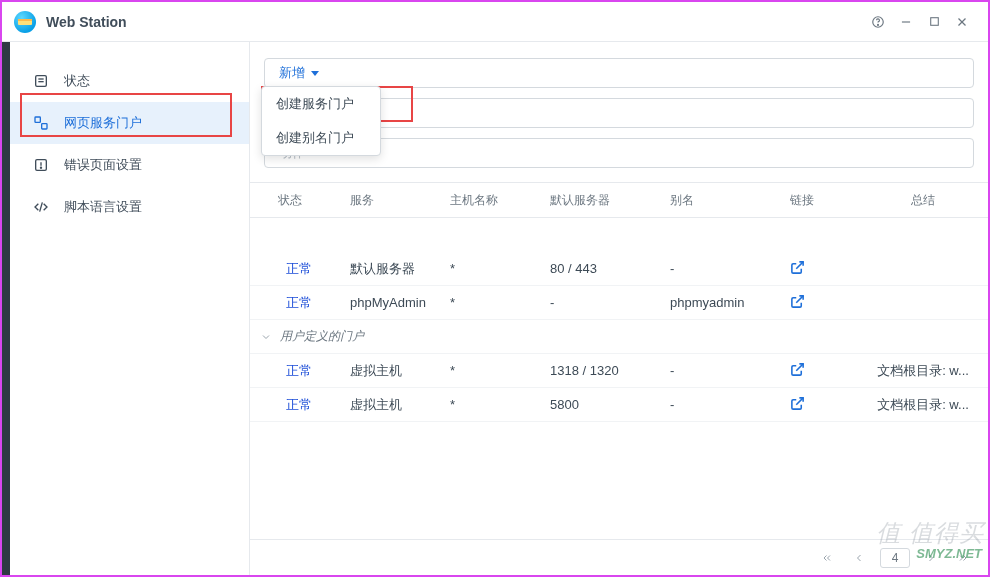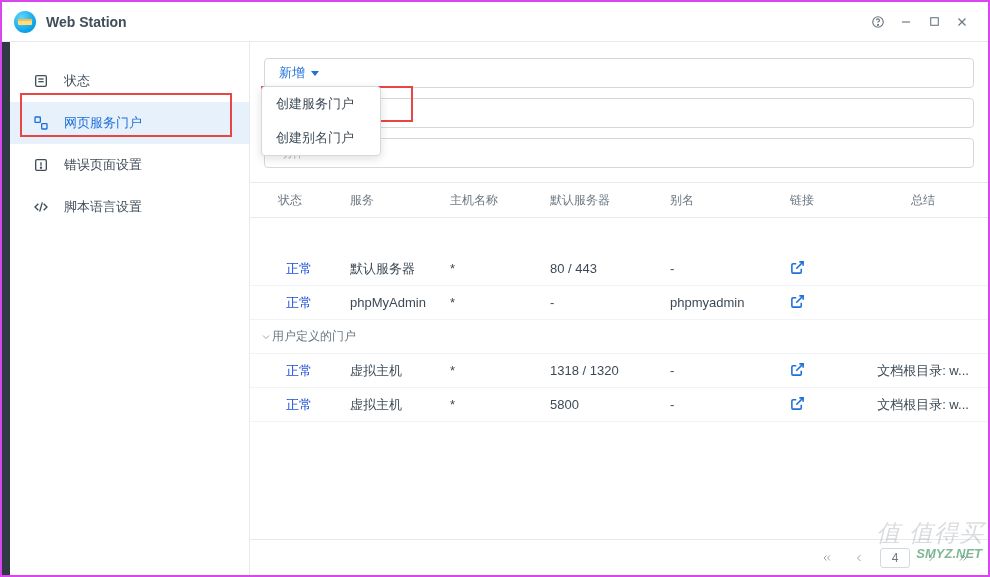--- a/index.html
+++ b/index.html
@@ -29,21 +29,21 @@
     .grid { flex: 1; display: flex; flex-direction: column; min-height: 0; }
     .grid-head { display: flex; height: 36px; border-top: 1px solid #e6e9ed; border-bottom: 1px solid #e6e9ed; align-items: center; font-size: 12px; color: #6c7781; }
     .col-status { width: 100px; padding-left: 28px; }
     .col-service { width: 100px; }
     .col-host { width: 100px; }
     .col-port { width: 120px; }
     .col-alias { width: 120px; }
     .col-link { width: 80px; }
     .col-summary { flex: 1; padding-right: 12px; text-align: center; }
     .grid-body { flex: 1; overflow: auto; }
-    .group-row { height: 34px; display: flex; align-items: center; font-size: 12px; color: #6c7781; padding-left: 10px; border-bottom: 1px solid #f1f3f5; }
+    .group-row { height: 34px; display: flex; align-items: center; font-size: 12px; color: #6c7781; padding-left: 10px; gap: 8px; border-bottom: 1px solid #f1f3f5; font-style: italic; }
     .group-row .chev { width: 12px; height: 12px; }
     .data-row { height: 34px; display: flex; align-items: center; font-size: 13px; color: #3d4a56; border-bottom: 1px solid #f1f3f5; }
     .data-row .col-status { padding-left: 36px; color: #1d4ed8; }
     .link-ico { color: #1e6fd9; }
     .grid-foot { height: 36px; border-top: 1px solid #e6e9ed; display: flex; align-items: center; justify-content: flex-end; padding: 0 14px; gap: 10px; font-size: 12px; color: #6c7781; }
     .pg-btn { width: 22px; height: 22px; display: flex; align-items: center; justify-content: center; cursor: pointer; }
     .pg-num { min-width: 30px; text-align: center; border: 1px solid #d4d9de; border-radius: 3px; padding: 2px 4px; }
     .watermark { position: absolute; right: 6px; bottom: 28px; font-size: 24px; font-style: italic; color: rgba(120,130,140,0.28); font-weight: 300; pointer-events: none; letter-spacing: 1px; }
     .watermark2 { position: absolute; right: 8px; bottom: 16px; font-size: 13px; font-style: italic; color: #15803d; opacity: 0.55; font-weight: 600; pointer-events: none; }
     .ellip { white-space: nowrap; overflow: hidden; text-overflow: ellipsis; }

